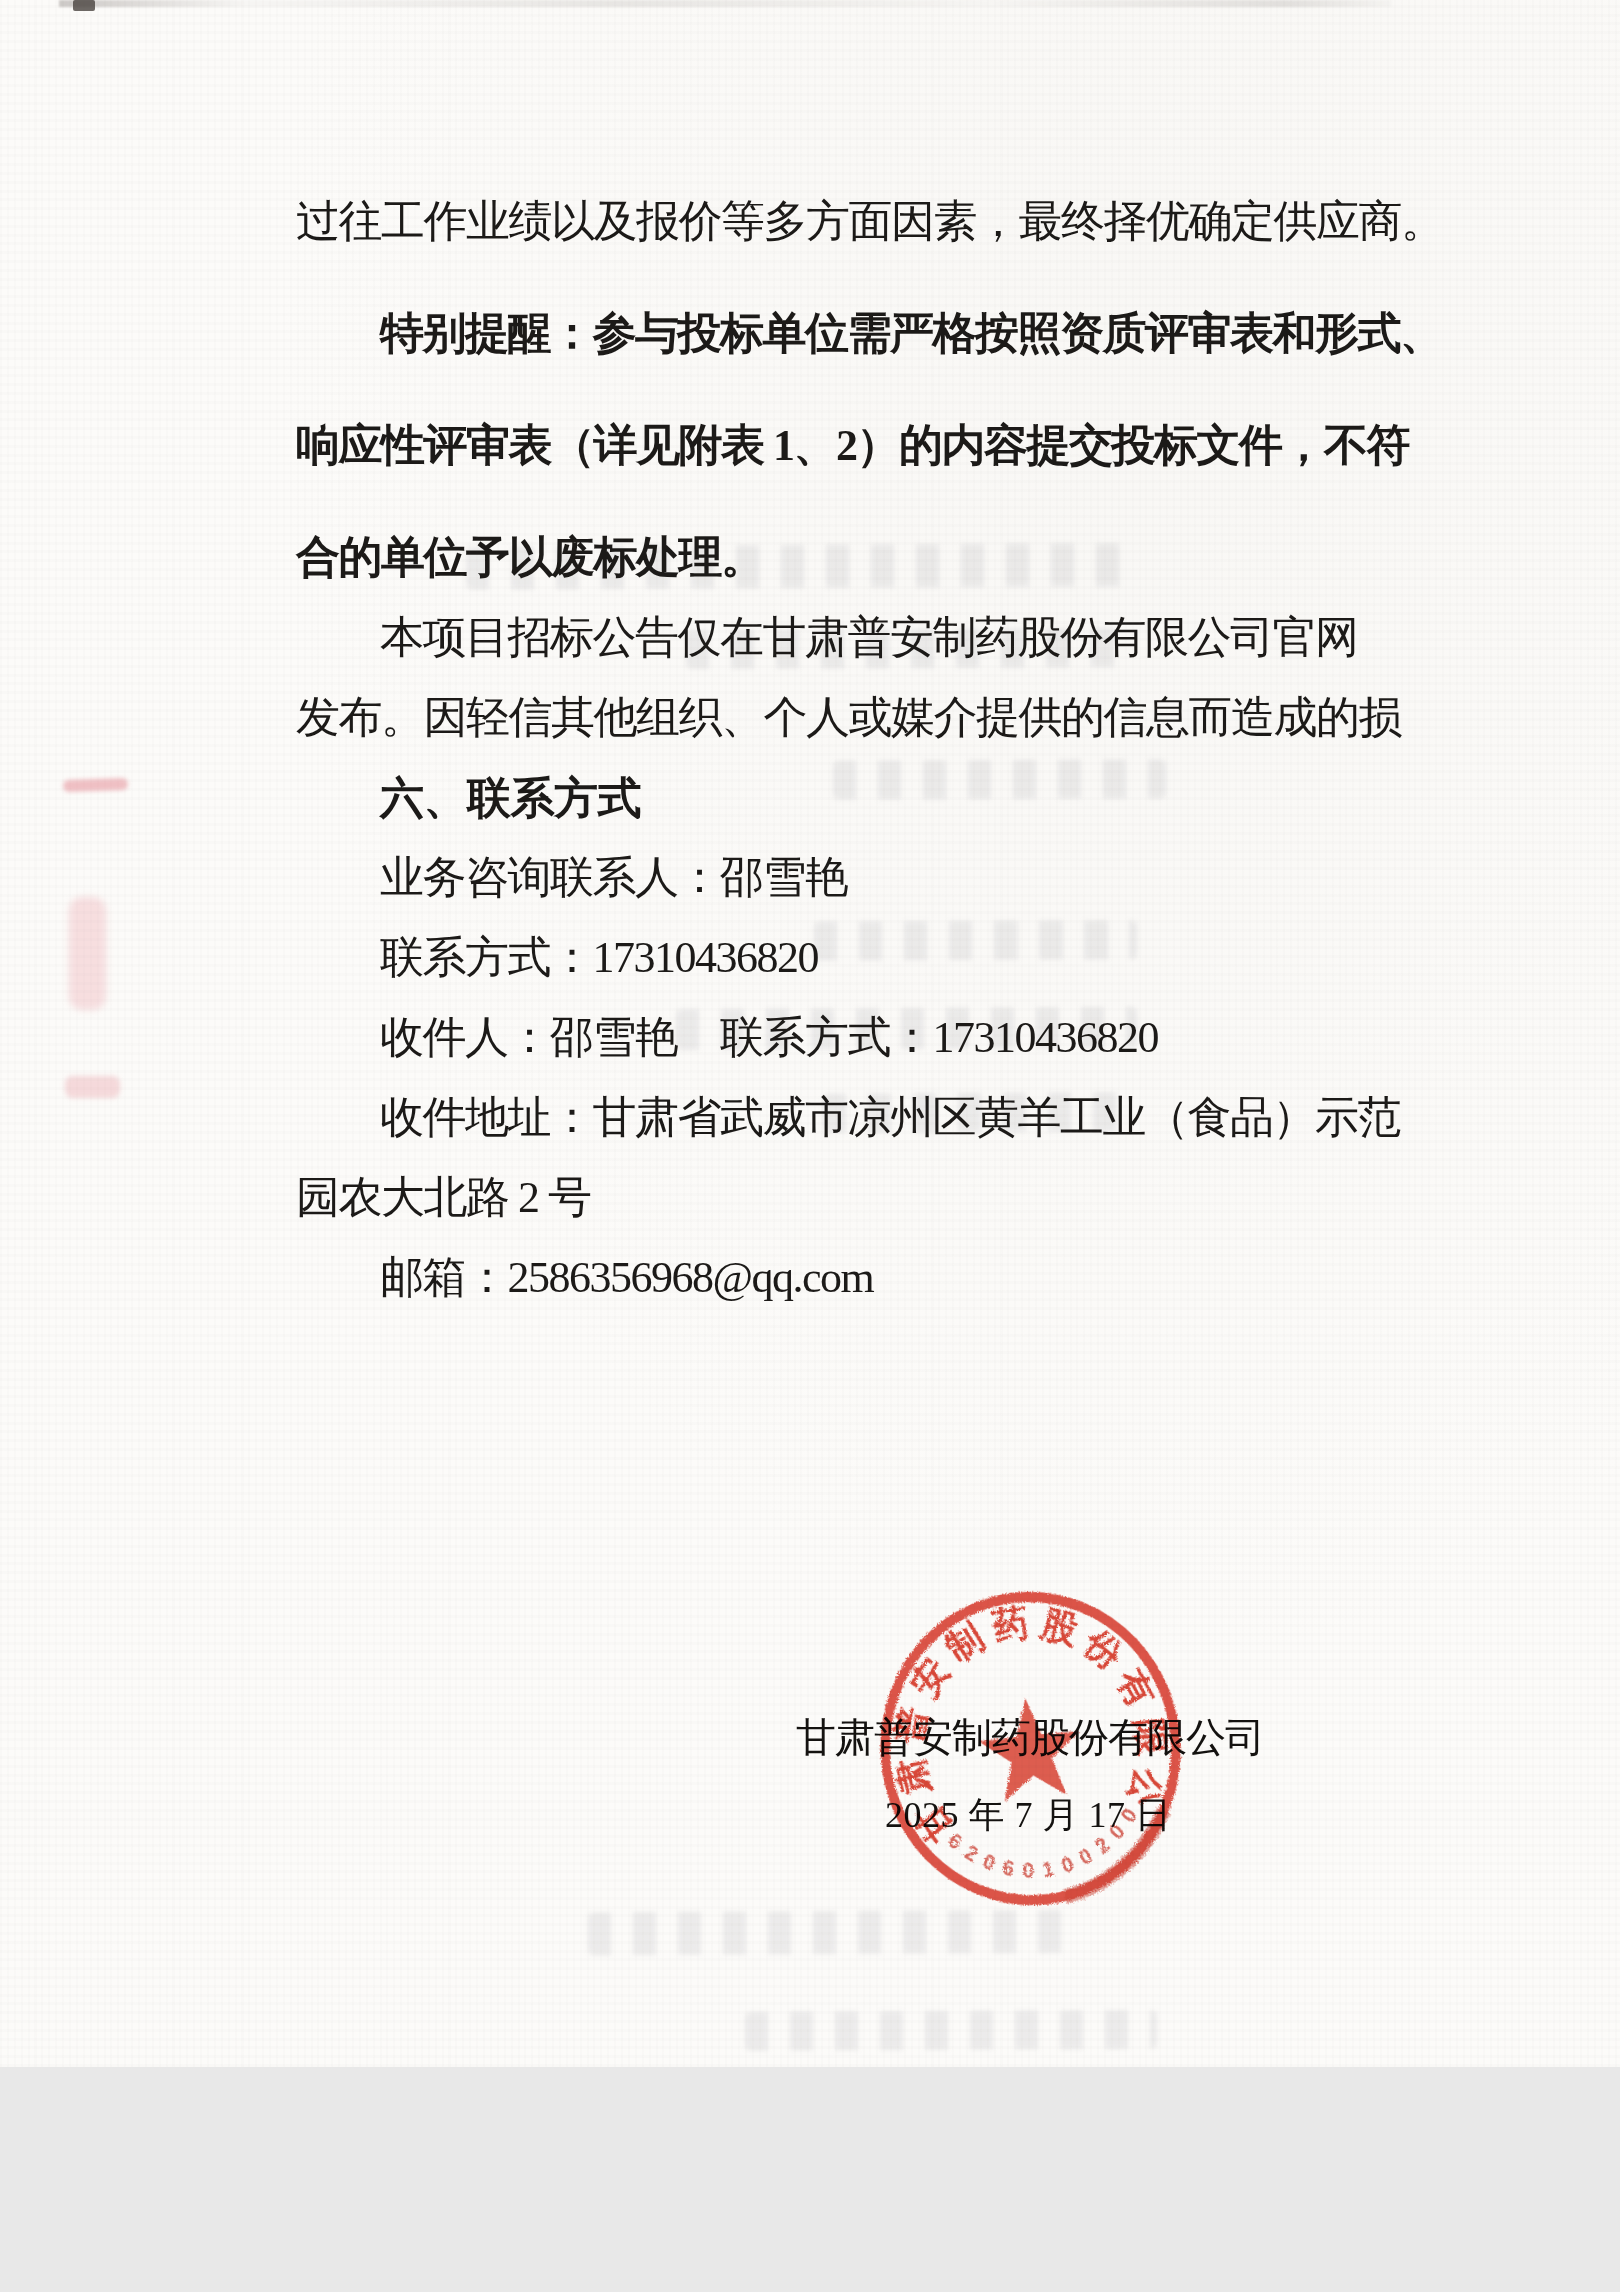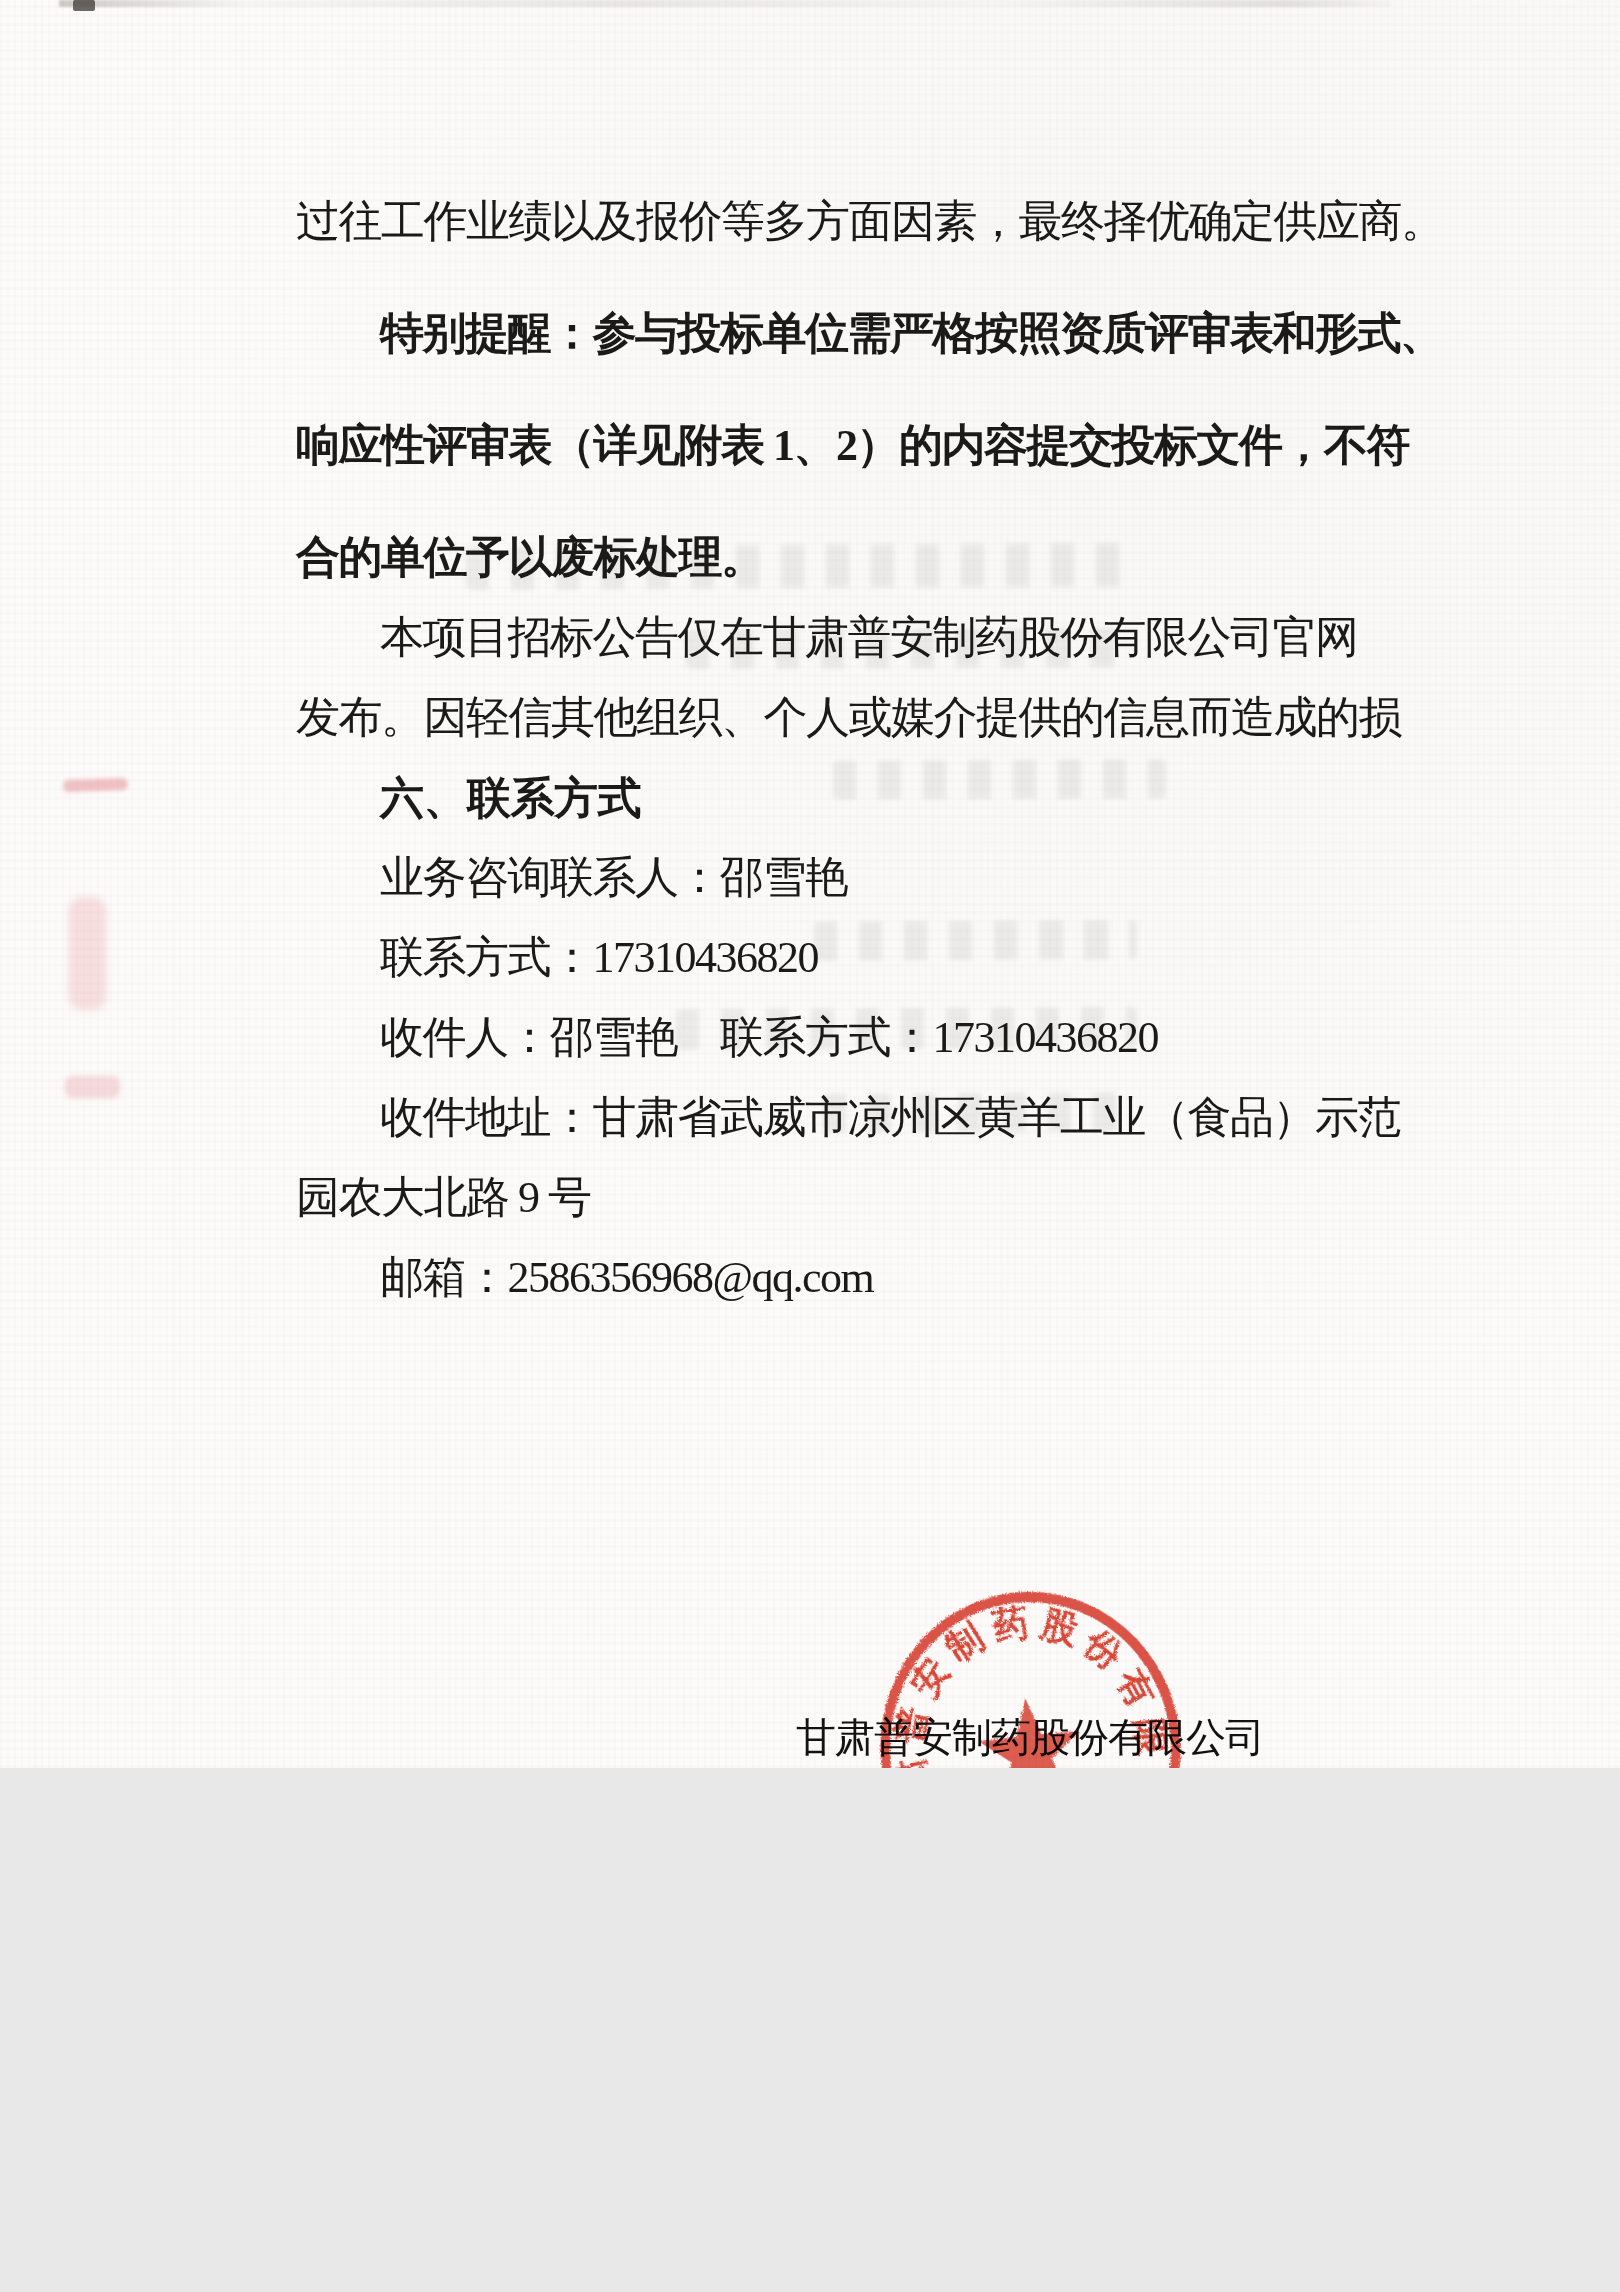--- a/index.html
+++ b/index.html
@@ -1,18 +1,18 @@
 <!DOCTYPE html>
 <html><head>
 <meta charset="utf-8">
 <style>
   html,body{margin:0;padding:0;background:#e8e8e8;}
   .page{
     position:relative;
-    width:1620px;height:1768px;
+    width:1620px;height:2067px;
     margin:0 auto;
     background:
       radial-gradient(ellipse at 72% 18%, rgba(205,200,190,0.07), transparent 55%),
       repeating-linear-gradient(90deg, rgba(0,0,0,0.012) 0 2px, transparent 2px 6.9px),
       repeating-linear-gradient(0deg, rgba(0,0,0,0.010) 0 2.9px, transparent 2.9px 8.8px),
       #fcfbf9;
     overflow:hidden;
     font-family:"Liberation Serif","DejaVu Serif",serif;
     color:#1c1a18;
   }
@@ -89,21 +89,21 @@
       <div class="doc-line style-body-bold indented">特别提醒：参与投标单位需严格按照资质评审表和形式、</div>
       <div class="doc-line style-body-bold">响应性评审表（详见附表 1、2）的内容提交投标文件，不符</div>
       <div class="doc-line style-body-bold">合的单位予以废标处理。</div>
       <div class="doc-line style-body indented">本项目招标公告仅在甘肃普安制药股份有限公司官网</div>
       <div class="doc-line style-body">发布。因轻信其他组织、个人或媒介提供的信息而造成的损</div>
       <div class="doc-line style-heading indented">六、联系方式</div>
       <div class="doc-line style-body indented">业务咨询联系人：邵雪艳</div>
       <div class="doc-line style-body indented">联系方式：17310436820</div>
       <div class="doc-line style-body indented">收件人：邵雪艳　联系方式：17310436820</div>
       <div class="doc-line style-body indented">收件地址：甘肃省武威市凉州区黄羊工业（食品）示范</div>
-      <div class="doc-line style-body">园农大北路 9 号</div>
+      <div class="doc-line style-body">园农大北路 2 号</div>
       <div class="doc-line style-body indented">邮箱：2586356968@qq.com</div>
     </div>
 
   <div class="sig-company">甘肃普安制药股份有限公司</div>
   <div class="sig-date">2025 年 7 月 17 日</div>
 
   <div class="stamp">
     <svg viewBox="-170 -170 340 340" width="329" height="345" aria-hidden="true">
       <defs>
         <path id="arcTop" d="M -86 72 A 112 112 0 1 1 86 72" fill="none"></path>

